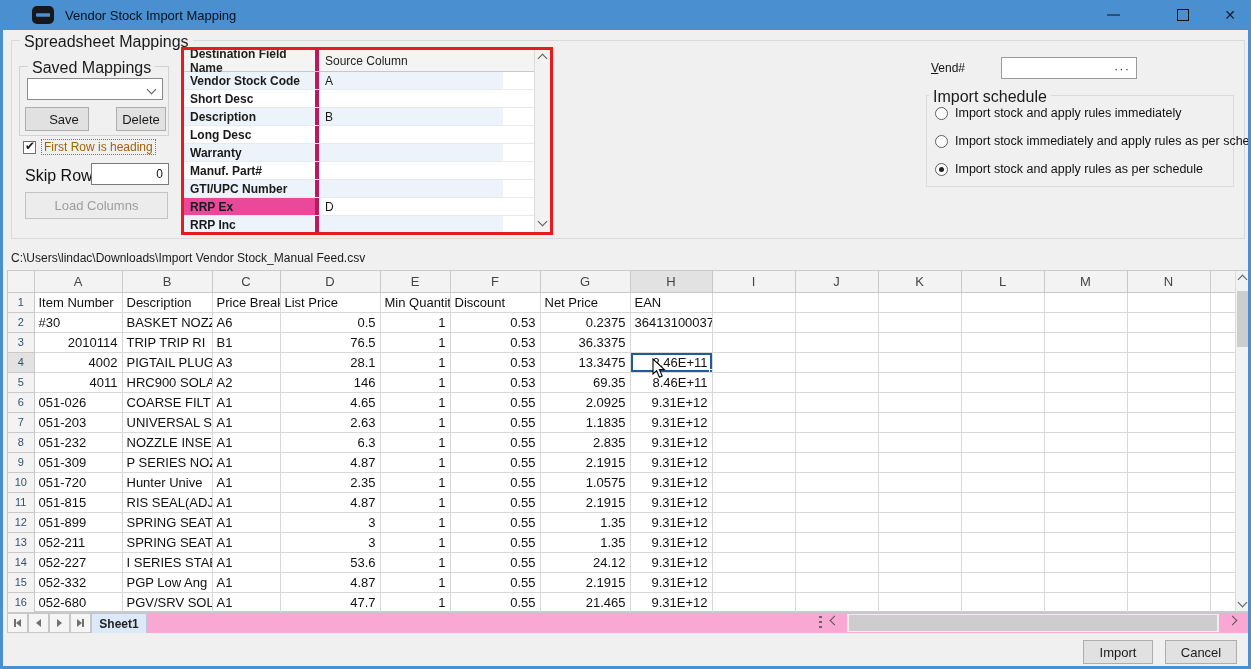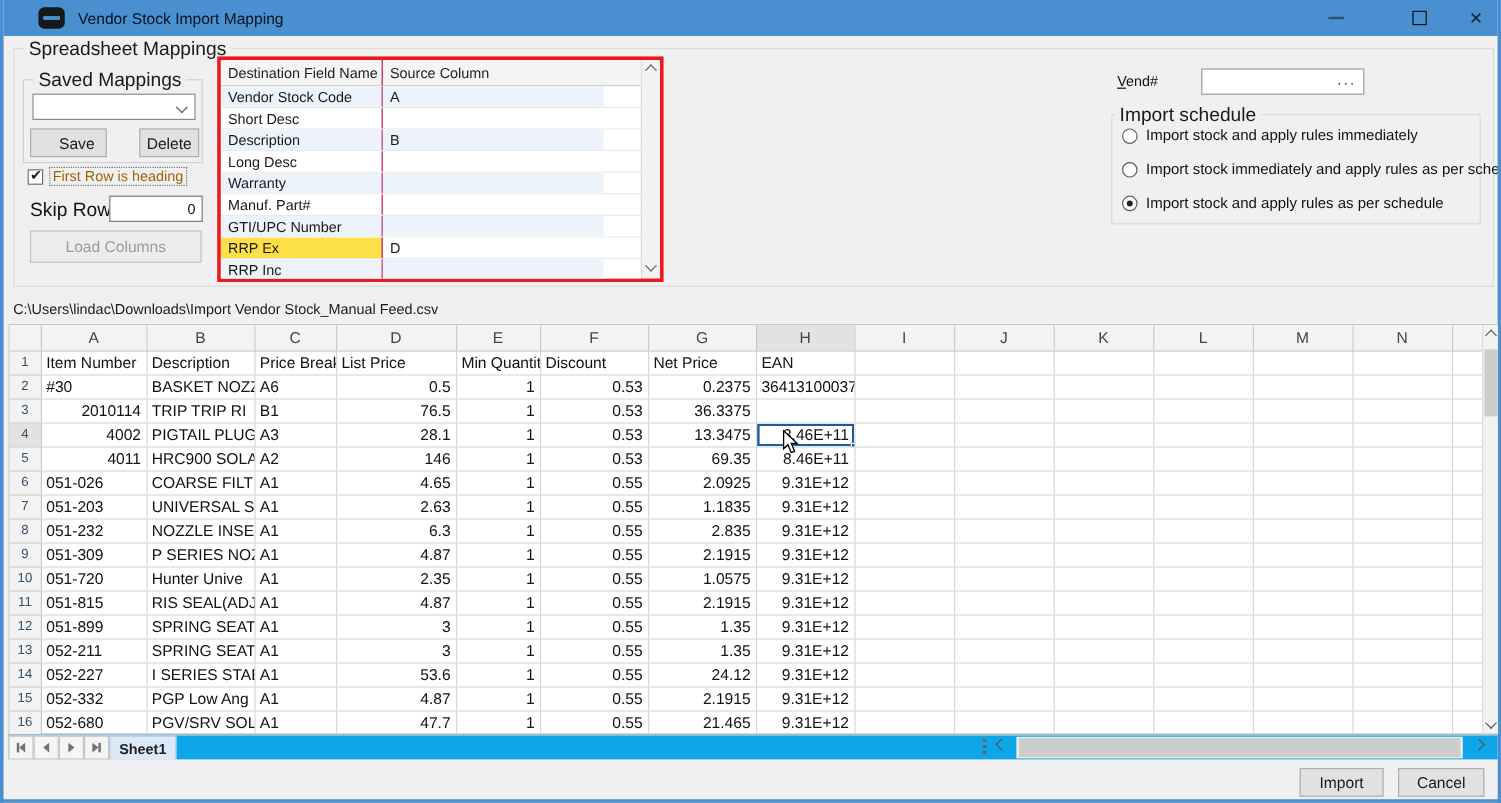--- a/index.html
+++ b/index.html
@@ -39,26 +39,26 @@
   .checkbox .tick { position:absolute; left:1px; top:-3px; font-size:12px; color:#1c1c1c; }
   .checklabel { margin-left:5px; font-size:12px; color:#a16207; border:1px dotted #777; padding:0 2px; }
   .skiprow-label { position:absolute; left:22px; top:167px; font-size:16px; color:#111; }
   .skiprow-input { position:absolute; left:88px; top:163px; width:78px; height:22px; background:#fff; border:1px solid #7a7a7a;
     font-size:12px; text-align:right; padding-right:5px; line-height:20px; color:#111; }
   
   .redbox { position:absolute; left:178px; top:47px; width:372px; height:188px; border:3px solid #e8191f; background:#fff; overflow:hidden; }
   .mgrid { position:absolute; left:0; top:0; width:350px; height:100%; font-size:12px; color:#1a1a1a; }
   .mg-header { display:flex; height:22px; background:#f4f4f4; border-bottom:1px solid #c8c8c8; }
   .mg-header .mg-c1, .mg-header .mg-c2 { display:flex; align-items:center; padding-left:6px; color:#222; }
-  .mg-c1 { width:135px; border-right:1px solid #be185d; }
+  .mg-c1 { width:135px; border-right:4px solid #be185d;font-weight:bold; }
   .mg-c2 { width:184px; }
   .mg-row { display:flex; height:18px; border-bottom:1px solid #e9e9e9; background:#fff; }
   .mg-row.alt .mg-c1, .mg-row.alt .mg-c2 { background:#edf3fb; }
   .mg-row .mg-c1, .mg-row .mg-c2 { display:flex; align-items:center; padding-left:6px; }
-  .mg-row.sel .mg-c1 { background:#fde047; }
+  .mg-row.sel .mg-c1 { background:#ec4899; }
   .mg-scroll { position:absolute; right:0; top:0; width:16px; height:100%; background:#f2f2f2; border-left:1px solid #dcdcdc; }
   .mg-scroll .sc-up { position:absolute; top:5px; left:4px; }
   .mg-scroll .sc-dn { position:absolute; bottom:7px; left:4px; }
   
   .vend-label { position:absolute; left:928px; top:61px; font-size:12px; color:#111; }
   .vend-label u { text-decoration:underline; }
   .vend-input { position:absolute; left:998px; top:57px; width:136px; height:22px; background:#fff; border:1px solid #9a9a9a; }
   .vend-ellipsis { position:absolute; right:2px; top:1px; width:24px; height:18px; display:flex; align-items:center; justify-content:center;
     color:#333; font-size:13px; letter-spacing:1px; }
   .radio-row { position:absolute; left:8px; display:flex; align-items:center; }
@@ -78,21 +78,21 @@
     border-right:1px solid #c9c9c9; border-bottom:1px solid #c9c9c9; }
   table.sheet td.hl { background:#e2e2e2 !important; }
   table.sheet td.num { text-align:right; }
   table.sheet td.selcell { position:relative; box-shadow:inset 0 0 0 2px #1f5b99; }
   .fillhandle { position:absolute; right:-3px; bottom:-3px; width:6px; height:6px; background:#1f5b99; border:1px solid #fff; }
   .vscroll { position:absolute; right:0; top:0; width:15px; height:340px; background:#f2f2f2; border-left:1px solid #dcdcdc; }
   .vscroll .sc-up { position:absolute; top:5px; left:3px; }
   .vscroll .sc-dn { position:absolute; bottom:5px; left:3px; }
   .vscroll .thumb { position:absolute; left:1px; top:20px; width:12px; height:56px; background:#cdcdcd; }
   
-  .tabbar { position:absolute; left:4px; top:612px; width:1244px; height:21px; background:#0ea5e9; border-top:1px solid #c9c9c9; }
+  .tabbar { position:absolute; left:4px; top:612px; width:1244px; height:21px; background:#f9a8d4; border-top:1px solid #c9c9c9; }
   .navbtn { position:absolute; top:0; width:21px; height:20px; background:#f5f5f5; border:1px solid #c6c6c6;
     display:flex; align-items:center; justify-content:center; color:#555; font-size:9px; }
   .tri { width:0; height:0; border-top:4px solid transparent; border-bottom:4px solid transparent; }
   .tri.l { border-right:5px solid #707070; }
   .tri.r { border-left:5px solid #707070; }
   .bar { width:2px; height:8px; background:#707070; }
   .sheettab { position:absolute; left:84px; top:0; width:56px; height:21px; background:#dbe9f9; border:1px solid #bcc8d6;
     display:flex; align-items:center; justify-content:center; font-weight:bold; font-size:12px; color:#222; }
   .grip { position:absolute; left:812px; top:3px; width:3px; height:14px;
     background:repeating-linear-gradient(#666 0 2px, transparent 2px 5px); }

